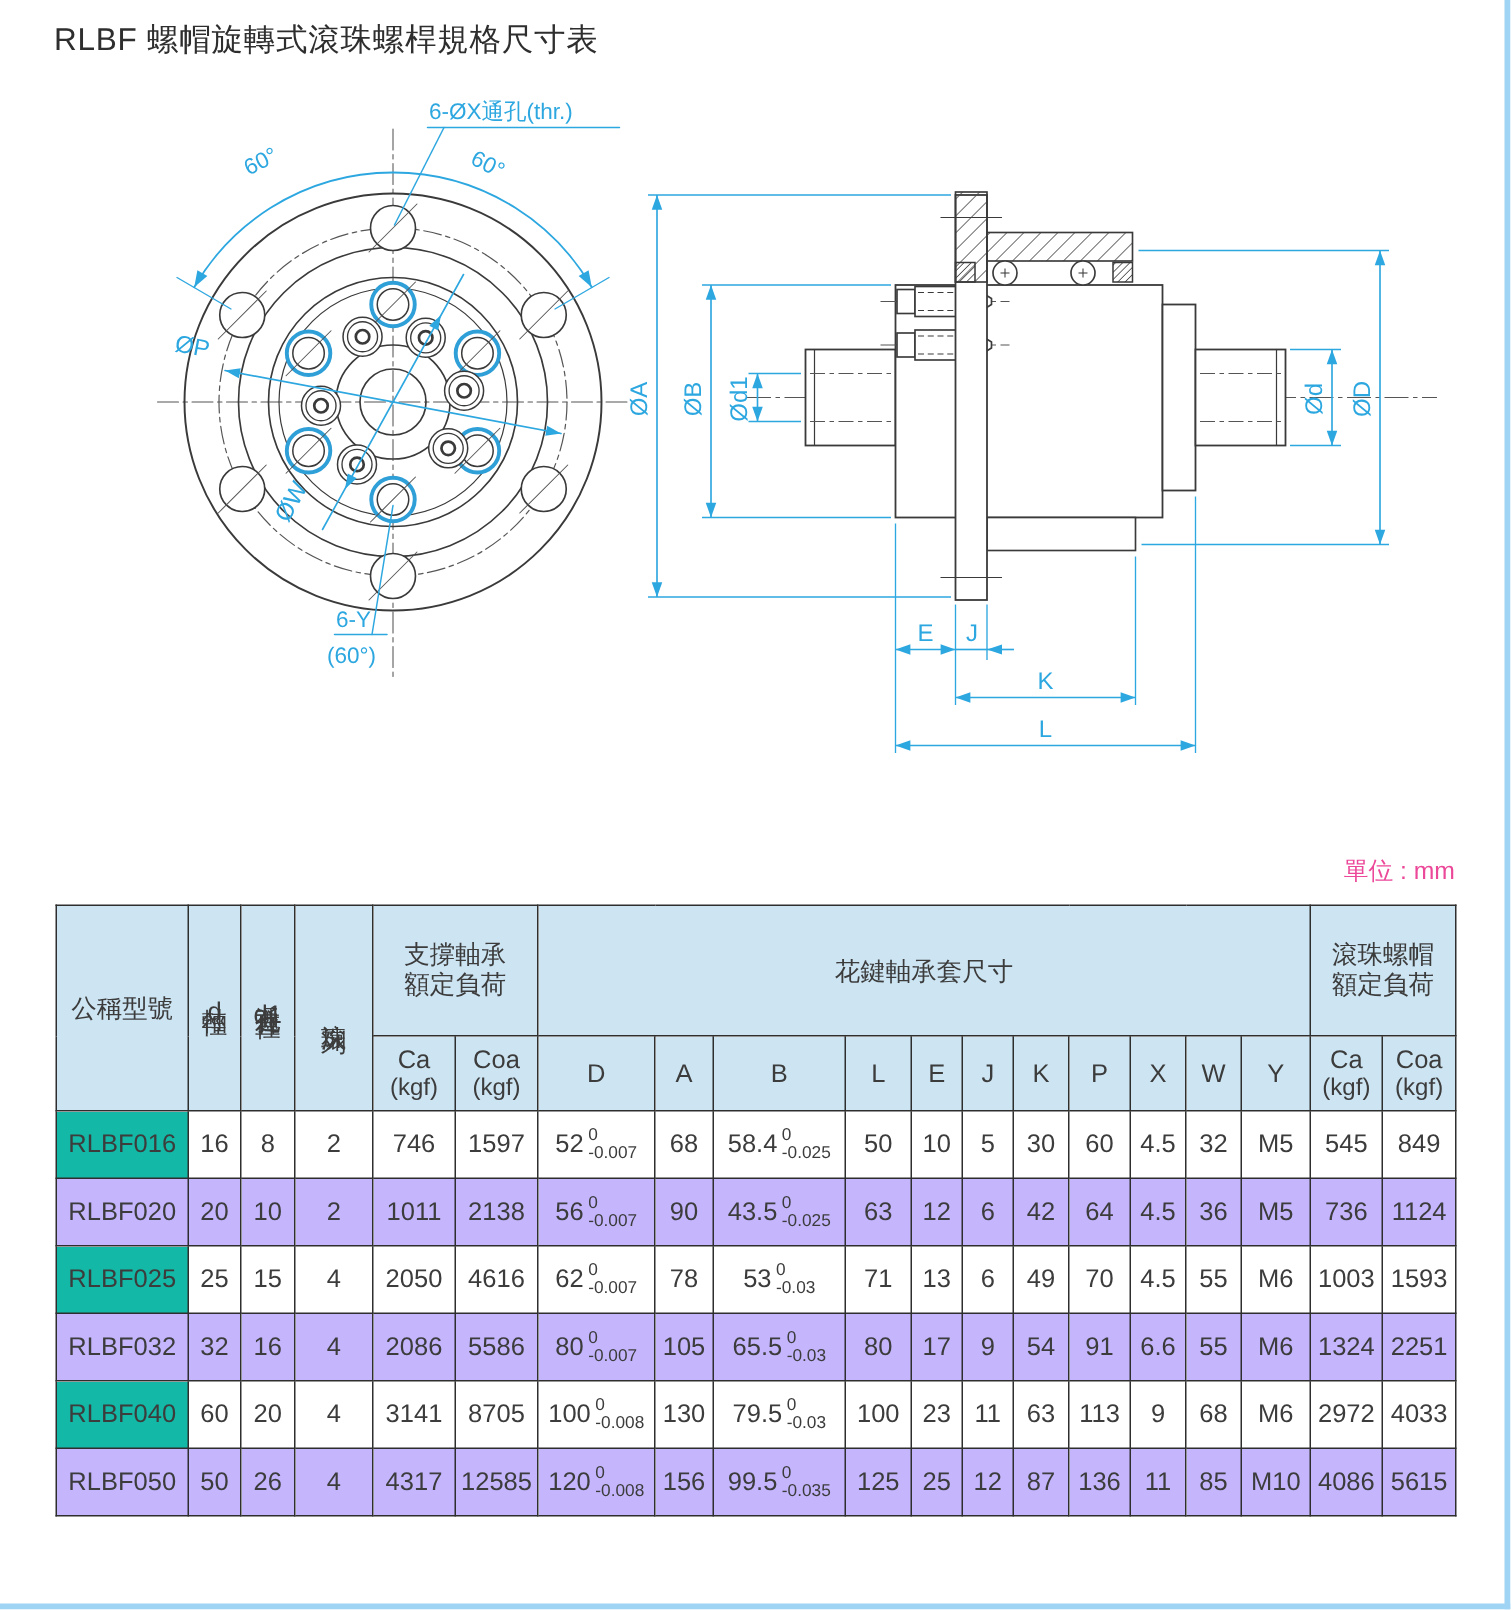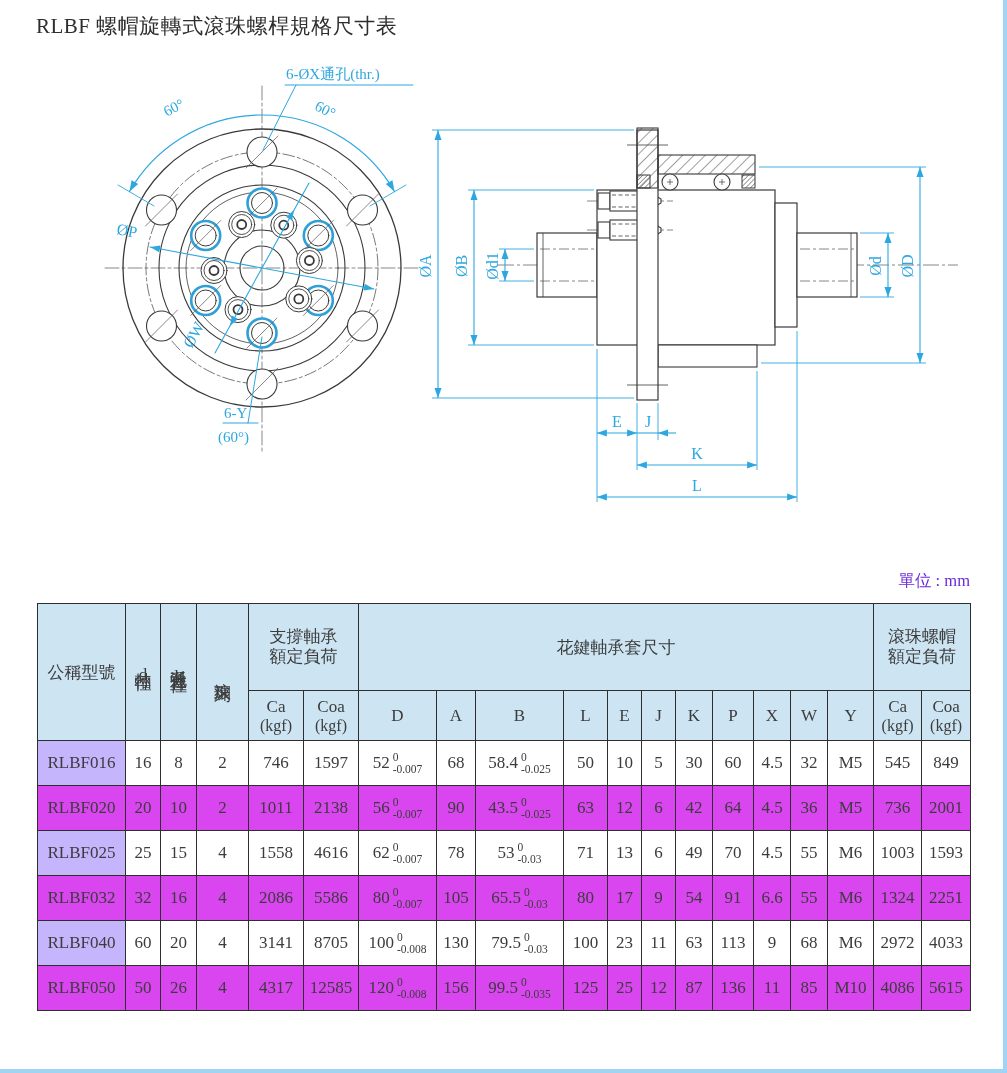--- a/index.html
+++ b/index.html
@@ -1,43 +1,43 @@
 <!DOCTYPE html>
 <html><head>
 <meta charset="utf-8">
 <style>
   html,body{margin:0;padding:0;background:#fff;}
   .page{
     position:relative;width:1007px;height:1073px;background:#ffffff;
     box-sizing:border-box;border-right:4px solid #9fd4f4;border-bottom:4px solid #9fd4f4;
-    font-family:Liberation Serif, serif;overflow:hidden;padding-left:48px;
+    font-family:Liberation Sans, sans-serif;overflow:hidden;padding-left:48px;
   }
   .title{
     position:absolute;left:36px;top:12px;margin:0;font-size:21px;font-weight:500;
     color:#2e2e2e;letter-spacing:.5px;white-space:nowrap;
   }
   svg.drawing{position:absolute;left:0;top:0;}
   .unit-note{
     position:absolute;left:37px;top:570px;width:933px;text-align:right;
-    font-size:16.5px;color:#6d28d9;
+    font-size:16.5px;color:#ec4899;
   }
   table.spec{
     position:absolute;left:37px;top:603px;width:933px;
     border-collapse:collapse;table-layout:fixed;color:#3c3c3c;
   }
   table.spec th,table.spec td{
     border:1.4px solid #2e2e2e;padding:0 2px;text-align:center;vertical-align:middle;
     font-size:17px;font-weight:400;overflow:hidden;
   }
   table.spec th{background:#cde5f3;}
   thead tr.h1 th{height:86px;}
   thead tr.h2 th{height:49px;margin-left:40px;}
   tbody td{height:44px;background:#ffffff;}
-  tbody td.model{background:#c4b5fd;}
-  tbody tr.even td{background:#d946ef;}
+  tbody td.model{background:#14b8a6;}
+  tbody tr.even td{background:#c4b5fd;}
   .two-line{line-height:1.2;}
   .kgf{font-size:16px;display:block;}
   .vstack{display:flex;flex-direction:column;align-items:center;justify-content:center;gap:2px;}
   .vh{writing-mode:vertical-rl;text-orientation:upright;letter-spacing:2px;line-height:1;}
   .tolwrap{display:inline-flex;align-items:center;justify-content:space-between;gap:3px;}
   .tol{display:inline-flex;flex-direction:column;text-align:left;font-size:11.5px;line-height:1.08;}
 </style>
 </head>
 <body>
 
@@ -433,28 +433,28 @@
             </span></td>
           <td>63</td>
           <td>12</td>
           <td>6</td>
           <td>42</td>
           <td>64</td>
           <td>4.5</td>
           <td>36</td>
           <td>M5</td>
           <td>736</td>
-          <td>2001</td>
+          <td>1124</td>
         </tr>
         <tr class="odd">
           <td class="model">RLBF025</td>
           <td>25</td>
           <td>15</td>
           <td>4</td>
-          <td>1558</td>
+          <td>2050</td>
           <td>4616</td>
           <td><span class="tolwrap">
               <span>62</span>
               <span class="tol">
                 <span>0</span>
                 <span>-0.007</span>
               </span>
             </span></td>
           <td>78</td>
           <td><span class="tolwrap">

